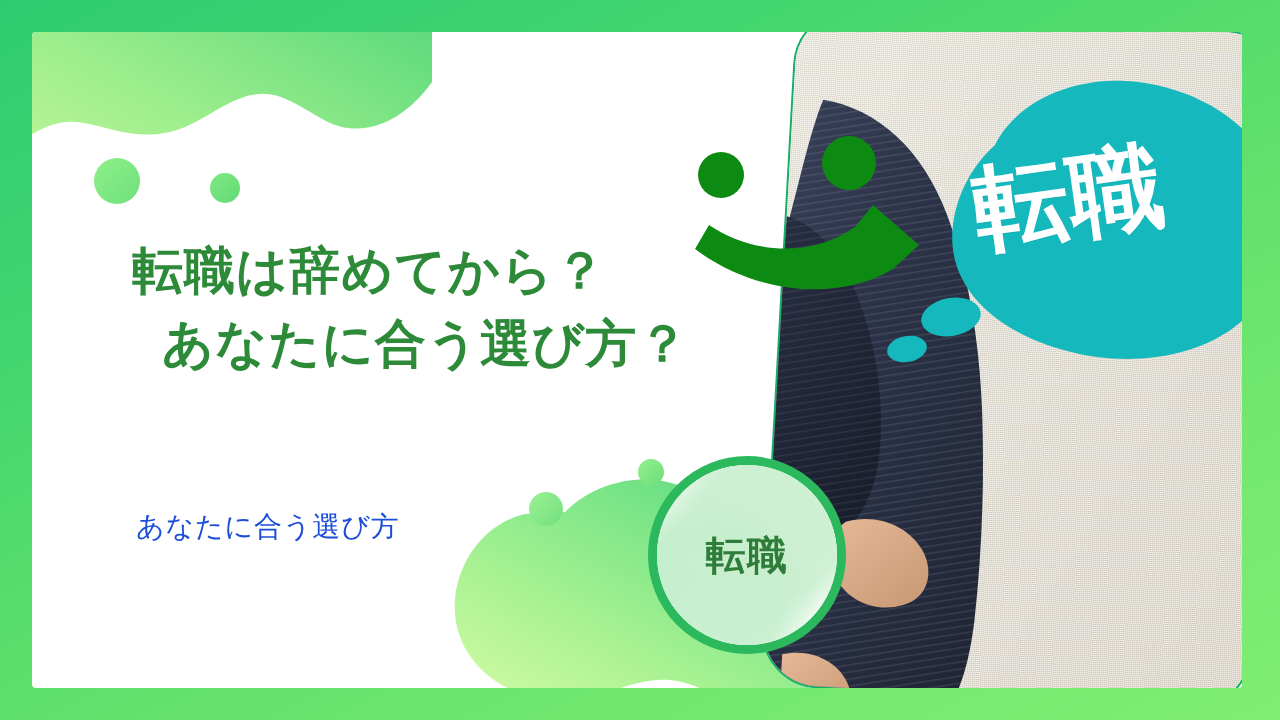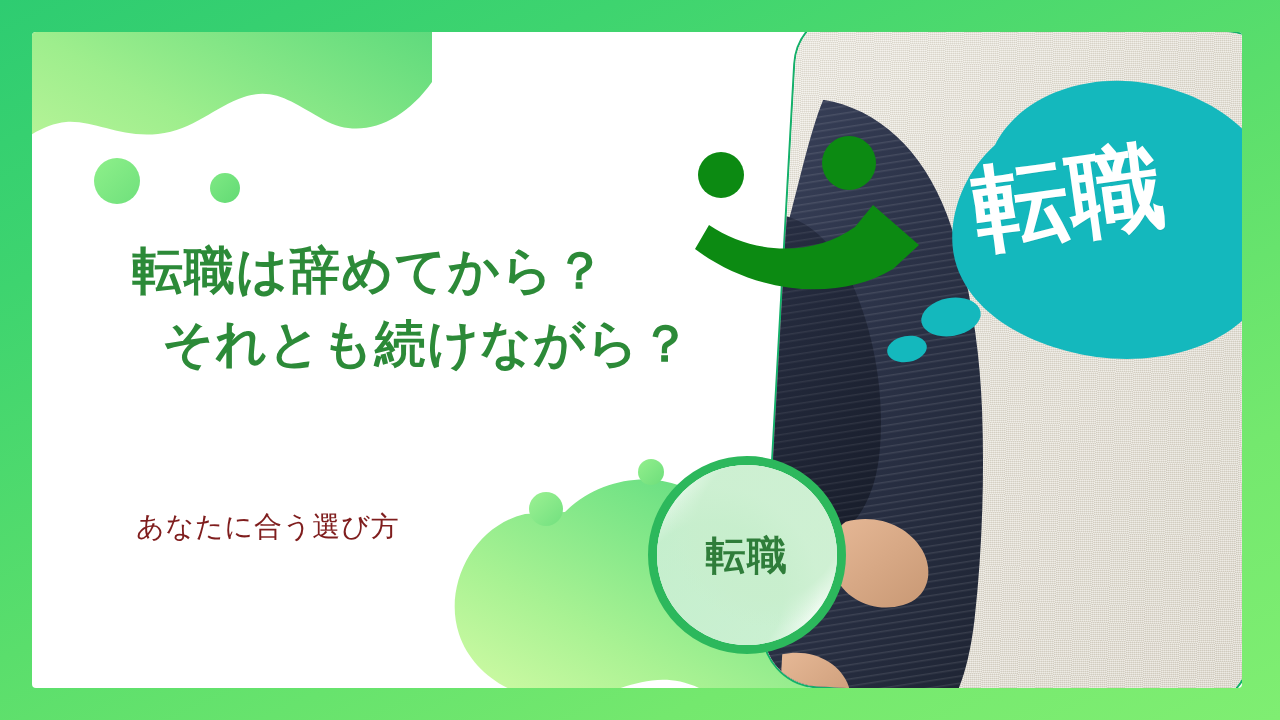--- a/index.html
+++ b/index.html
@@ -69,21 +69,21 @@
     line-height:1.44;
     letter-spacing:0.02em;
     white-space:pre;
   }
   #headline .line-2 { display:block; padding-left:30px; }
 
   #subcopy {
     position:absolute;
     left:104px; top:472px;
     width:400px;
-    color:#7f1d1d;
+    color:#1d4ed8;
     font-size:28px;
     font-weight:500;
     line-height:1.62;
     letter-spacing:0.03em;
   }
   #subcopy span { display:block; }
 
   
   #badge {
     position:absolute;
@@ -213,21 +213,21 @@
           C420,114 430,168 400,206
           C366,248 300,258 252,236
           C208,216 178,238 138,246
           C84,257 28,230 12,182
           C-4,134 26,74 78,62 Z"></path>
       </svg>
     </div>
     <div class="dot" id="dot-c"></div>
     <div class="dot" id="dot-d"></div>
 
-    <h1 id="headline"><span class="line-1">転職は辞めてから？</span><span class="line-2">それとも続けながら？</span></h1>
+    <h1 id="headline"><span class="line-1">転職は辞めてから？</span><span class="line-2">あなたに合う選び方？</span></h1>
 
     <p id="subcopy">
       <span>あなたに合う選び方</span>
     </p>
 
     <div id="photo-panel">
       <div class="texture"></div>
       <div id="person">
         <svg viewBox="0 0 470 620" preserveAspectRatio="none">
           <defs>

